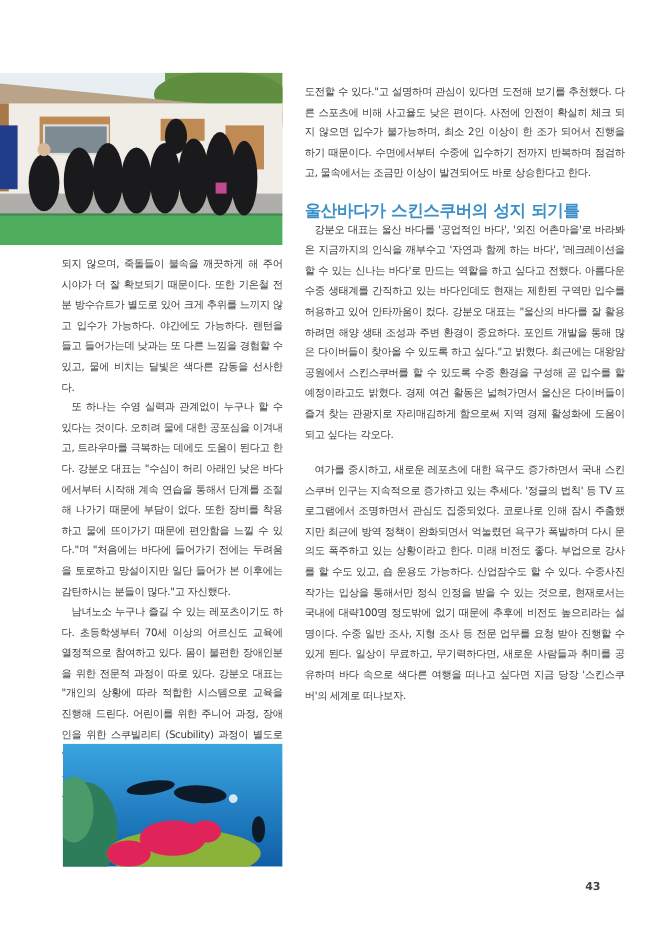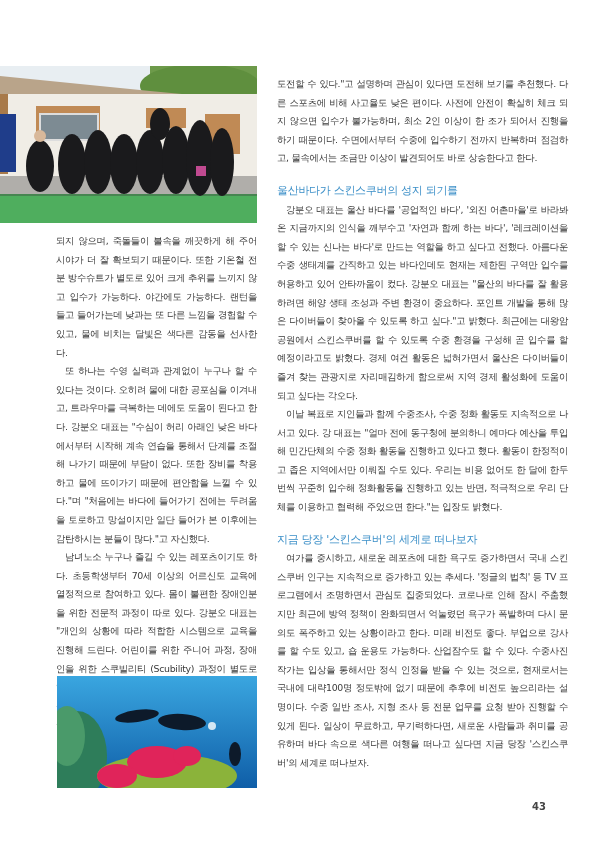--- a/index.html
+++ b/index.html
@@ -4,21 +4,21 @@
 <style>
   html, body { margin:0; padding:0; }
   body { width:600px; height:849px; background:#ffffff; position:relative; overflow:hidden;
          font-family:"DejaVu Sans", sans-serif; color:#3a3a3a; }
   .page { position:absolute; left:0; top:0; width:600px; height:849px; background:#fff; }
   .col { position:absolute; font-size:9.4px; line-height:18.6px; letter-spacing:-0.3px; text-align:justify; }
   .col-left { left:56px; top:232px; width:201px; }
   .col-right { left:277px; top:75px; width:291px; }
   .col p { margin:0; text-indent:0; }
   .col p.indent { text-indent:9px; }
-  .heading { color:#3b8fc8; font-weight:normal; font-size:11px; margin-top:10px; margin-bottom:0; }
+  .heading { color:#3b8fc8; font-weight:bold; font-size:15px; margin-top:10px; margin-bottom:0; }
   .gap { height:14px; }
   .photo-top { position:absolute; left:0; top:66px; width:257px; height:157px; overflow:hidden; }
   .photo-bottom { position:absolute; left:57px; top:676px; width:200px; height:112px; overflow:hidden; }
   .page-num { position:absolute; left:532px; top:801px; font-size:10px; color:#444; font-weight:bold; }
 </style>
 </head>
 <body>
 
 <div class="page">
 
@@ -83,20 +83,18 @@
       </g>
       <circle cx="155" cy="50" r="4" fill="#ffffff" opacity="0.8"></circle>
     </svg>
   </div>
 
   <div class="col col-right">
     <p>도전할 수 있다."고 설명하며 관심이 있다면 도전해 보기를 추천했다. 다른 스포츠에 비해 사고율도 낮은 편이다. 사전에 안전이 확실히 체크 되지 않으면 입수가 불가능하며, 최소 2인 이상이 한 조가 되어서 진행을 하기 때문이다. 수면에서부터 수중에 입수하기 전까지 반복하며 점검하고, 물속에서는 조금만 이상이 발견되어도 바로 상승한다고 한다.</p>
     <div class="gap"></div>
     <p class="heading">울산바다가 스킨스쿠버의 성지 되기를</p>
     <p class="indent">강분오 대표는 울산 바다를 '공업적인 바다', '외진 어촌마을'로 바라봐 온 지금까지의 인식을 깨부수고 '자연과 함께 하는 바다', '레크레이션을 할 수 있는 신나는 바다'로 만드는 역할을 하고 싶다고 전했다. 아름다운 수중 생태계를 간직하고 있는 바다인데도 현재는 제한된 구역만 입수를 허용하고 있어 안타까움이 컸다. 강분오 대표는 "울산의 바다를 잘 활용하려면 해양 생태 조성과 주변 환경이 중요하다. 포인트 개발을 통해 많은 다이버들이 찾아올 수 있도록 하고 싶다."고 밝혔다. 최근에는 대왕암공원에서 스킨스쿠버를 할 수 있도록 수중 환경을 구성해 곧 입수를 할 예정이라고도 밝혔다. 경제 여건 활동은 넓혀가면서 울산은 다이버들이 즐겨 찾는 관광지로 자리매김하게 함으로써 지역 경제 활성화에 도움이 되고 싶다는 각오다.</p>
-    <p class="indent">이날 복표로 지인들과 함께 수중조사, 수중 정화 활동도 지속적으로 나서고 있다. 강 대표는 "얼마 전에 동구청에 분의하니 예마다 예산을 투입해 민간단체의 수중 정화 활동을 진행하고 있다고 했다. 활동이 한정적이고 좁은 지역에서만 이뤄질 수도 있다. 우리는 비용 없어도 한 달에 한두 번씩 꾸준히 입수해 정화활동을 진행하고 있는 반면, 적극적으로 우리 단체를 이용하고 협력해 주었으면 한다."는 입장도 밝혔다.</p>
     <div class="gap"></div>
-    <p class="heading">지금 당장 '스킨스쿠버'의 세계로 떠나보자</p>
     <p class="indent">여가를 중시하고, 새로운 레포츠에 대한 욕구도 증가하면서 국내 스킨스쿠버 인구는 지속적으로 증가하고 있는 추세다. '정글의 법칙' 등 TV 프로그램에서 조명하면서 관심도 집중되었다. 코로나로 인해 잠시 주춤했지만 최근에 방역 정책이 완화되면서 억눌렸던 욕구가 폭발하며 다시 문의도 폭주하고 있는 상황이라고 한다. 미래 비전도 좋다. 부업으로 강사를 할 수도 있고, 숍 운용도 가능하다. 산업잠수도 할 수 있다. 수중사진작가는 입상을 통해서만 정식 인정을 받을 수 있는 것으로, 현재로서는 국내에 대략100명 정도밖에 없기 때문에 추후에 비전도 높으리라는 설명이다. 수중 일반 조사, 지형 조사 등 전문 업무를 요청 받아 진행할 수 있게 된다. 일상이 무료하고, 무기력하다면, 새로운 사람들과 취미를 공유하며 바다 속으로 색다른 여행을 떠나고 싶다면 지금 당장 '스킨스쿠버'의 세계로 떠나보자.</p>
   </div>
 
   <div class="page-num">43</div>
 </div>
 
 </body></html>

